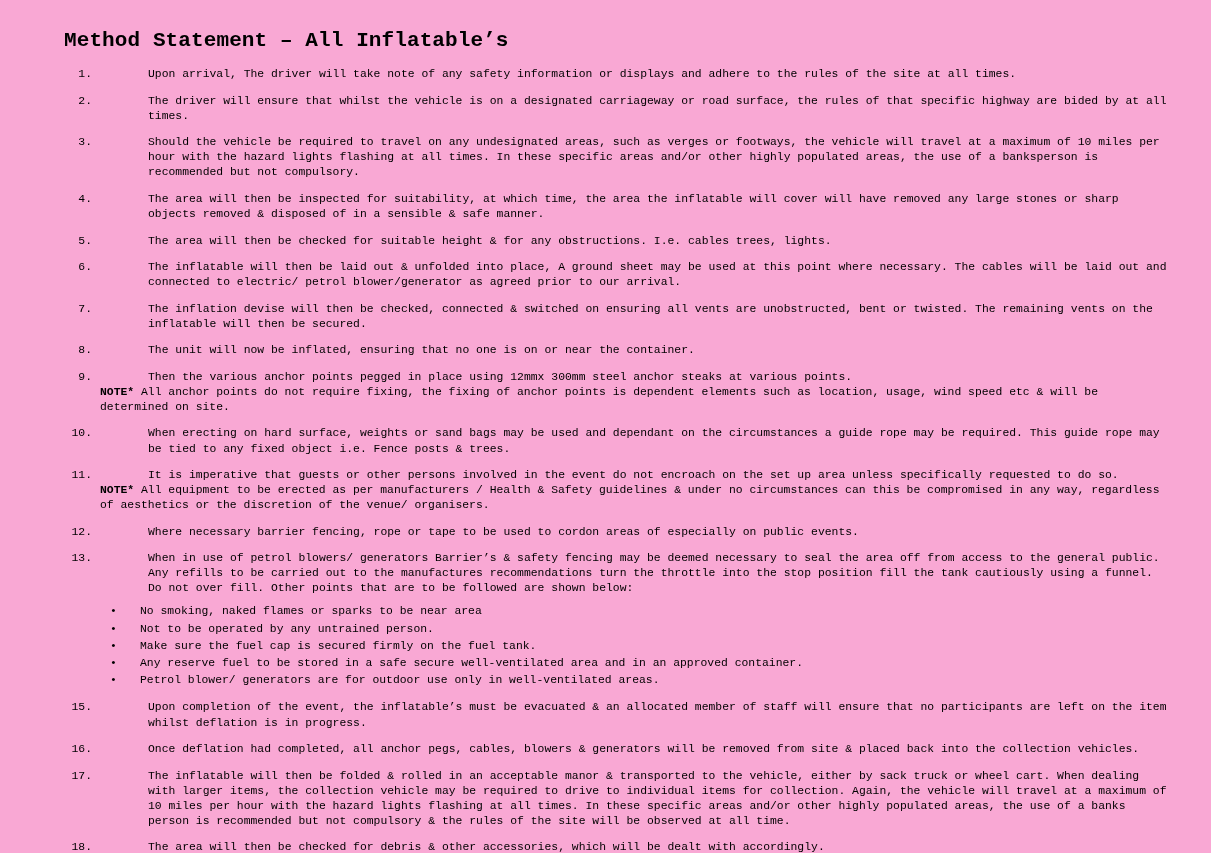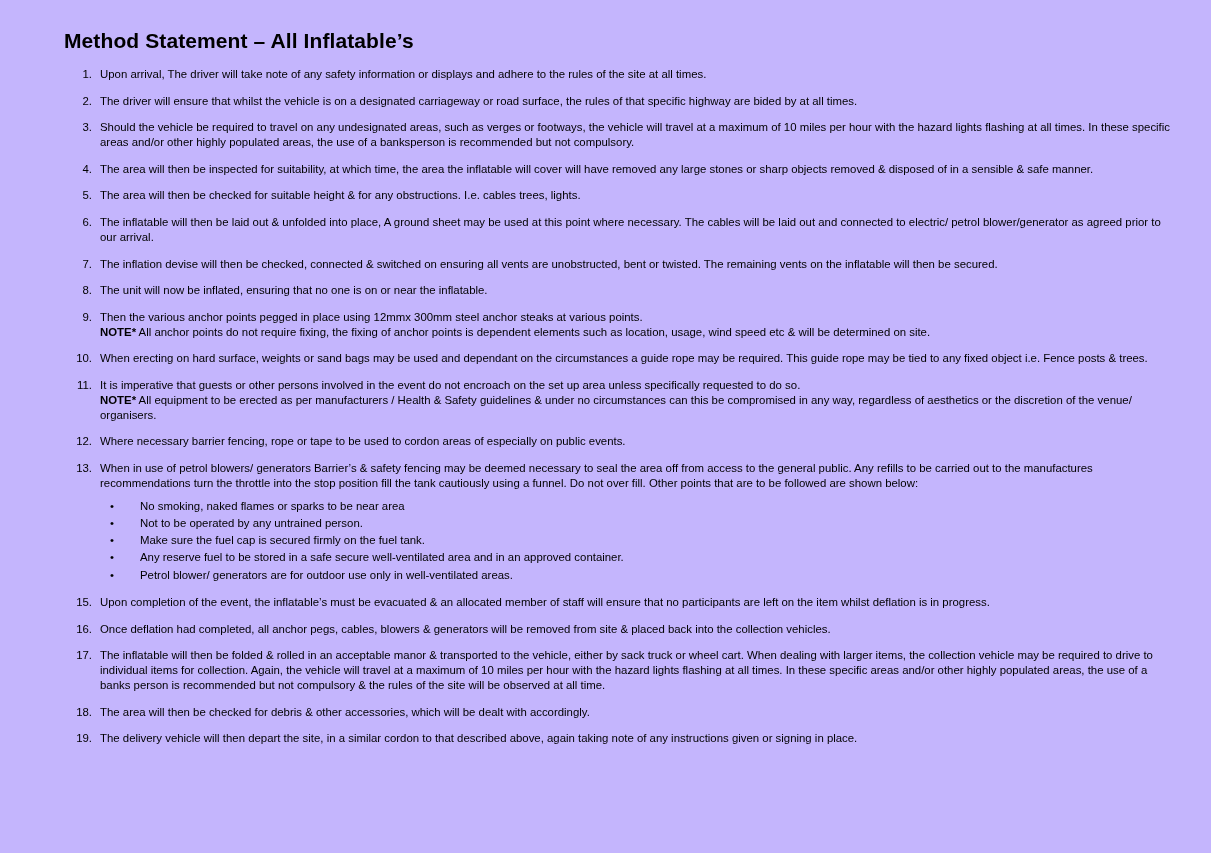--- a/index.html
+++ b/index.html
@@ -11,23 +11,24 @@
     width: 1211px;
     height: 853px;
     font-family: "Liberation Sans", sans-serif;
     color: #000000;
     overflow: hidden;
   }
   .page {
     position: relative;
     width: 1211px;
     height: 853px;
-    background: #c4b5fd;
+    background: #f9a8d4;
     box-sizing: border-box;
     padding: 28px 40px 0 64px;
+    font-family: Liberation Mono, monospace;
   }
   .doc-title {
     font-size: 21px;
     font-weight: bold;
     letter-spacing: 0.1px;
     margin: 0 0 14px 0;
     line-height: 1.2;
   }
   ol.items {
     list-style: none;
@@ -44,20 +45,21 @@
   ol.items > li .num {
     position: absolute;
     left: 0;
     top: 0;
     width: 28px;
     text-align: right;
     font-size: 11.4px;
   }
   .item-text {
     display: block;
+    margin-left: 48px;
   }
   .note-label {
     font-weight: bold;
   }
   ul.bullets {
     list-style: none;
     margin: 7px 0 0 0;
     padding: 0;
   }
   ul.bullets > li {
@@ -118,21 +120,21 @@
       <span class="item-text">The inflatable will then be laid out &amp; unfolded into place, A ground sheet may be used at this point where necessary. The cables will be laid out and connected to electric/ petrol blower/generator as agreed prior to our arrival.</span>
     </li>
 
     <li>
       <span class="num">7.</span>
       <span class="item-text">The inflation devise will then be checked, connected &amp; switched on ensuring all vents are unobstructed, bent or twisted. The remaining vents on the inflatable  will then be secured.</span>
     </li>
 
     <li>
       <span class="num">8.</span>
-      <span class="item-text">The unit will now be inflated, ensuring that no one is on or near the inflatable.</span>
+      <span class="item-text">The unit will now be inflated, ensuring that no one is on or near the container.</span>
     </li>
 
     <li>
       <span class="num">9.</span>
       <span class="item-text">Then the various anchor points pegged in place using 12mmx 300mm steel anchor steaks at various points.</span>
       <span class="nowrap-block"><span class="note-label">NOTE*</span><span> All anchor points do not require fixing, the fixing of anchor points is dependent elements such as location, usage, wind speed etc &amp; will be determined on site.</span></span>
     </li>
 
     <li>
       <span class="num">10.</span>

